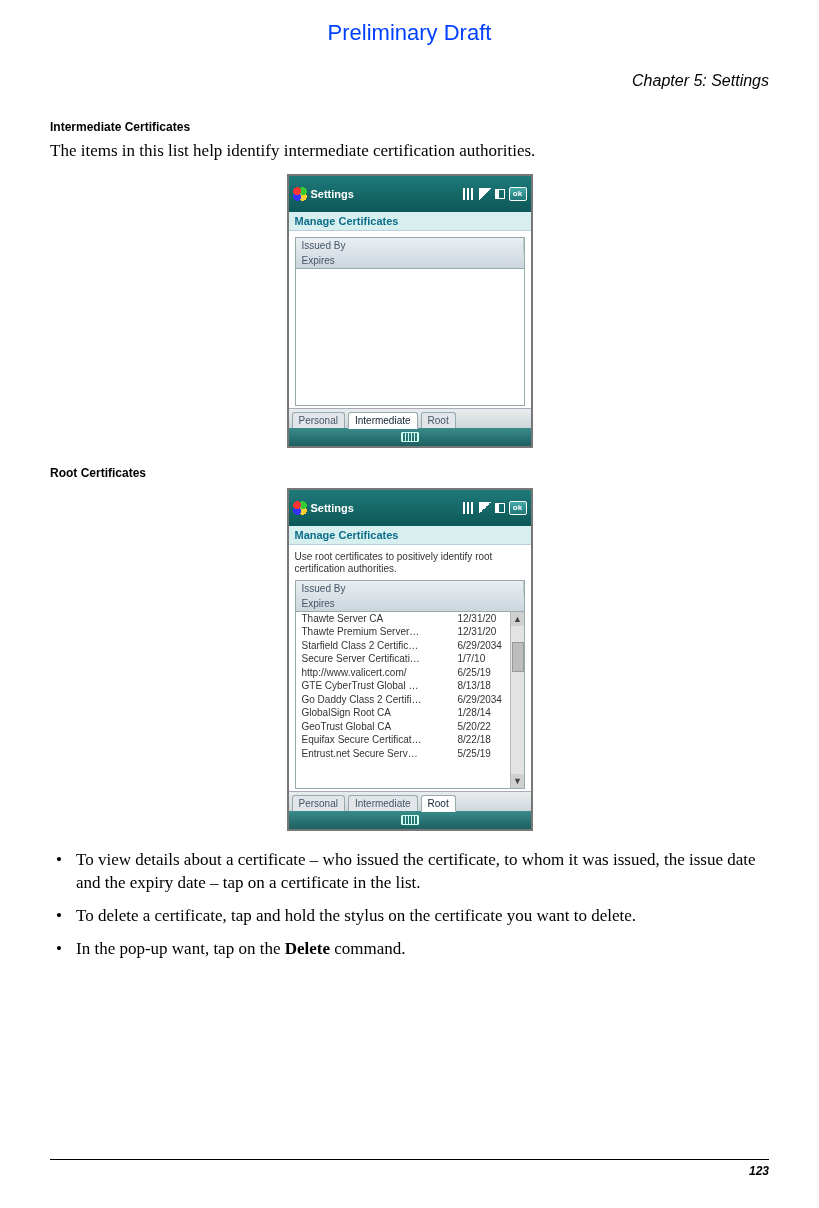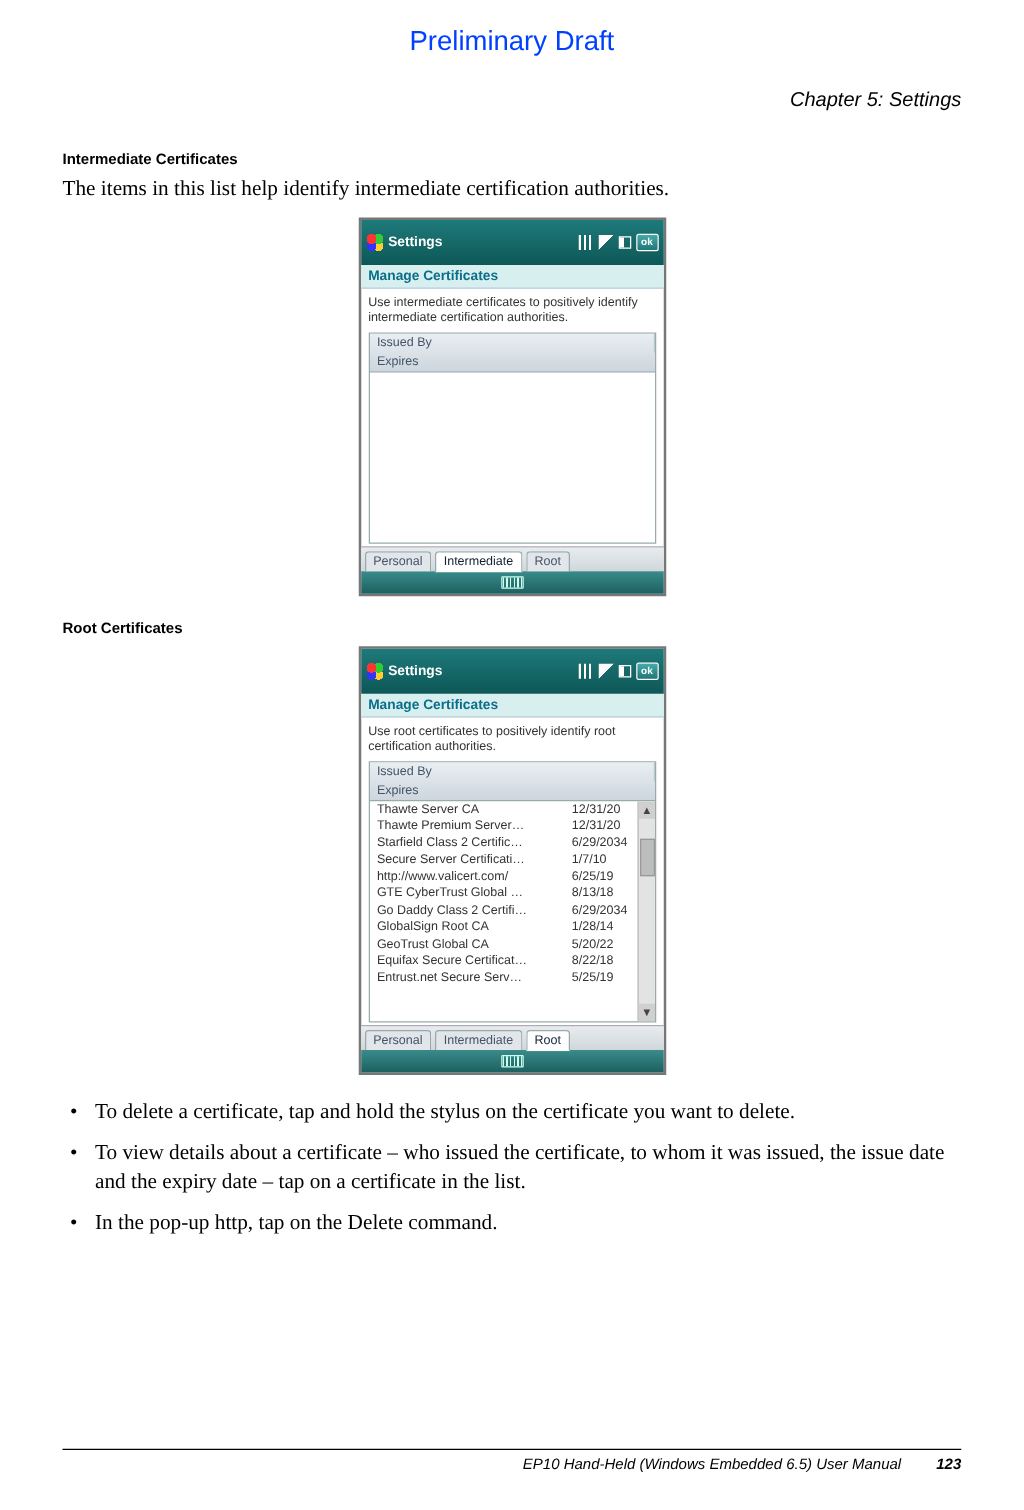--- a/index.html
+++ b/index.html
@@ -170,21 +170,21 @@
   }
   
   ul.bullets { list-style:none; margin: 16px 0 0 0; }
   ul.bullets li {
     font-size:17px; line-height:1.35;
     padding-left: 26px; position:relative; margin-bottom:10px;
   }
   ul.bullets li::before {
     content:"•"; position:absolute; left:6px; top:0;
   }
-  .bold { font-weight:normal; }
+  .bold { font-weight:bold; }
   
   .footer {
     position:absolute; left:50px; right:50px; bottom:30px;
     border-top:1px solid #000; padding-top:4px;
     font-family: Verdana, Arial, sans-serif;
     font-style: italic; font-size:12px;
     display:flex; justify-content:flex-end; gap:28px;
   }
   .footer .pg { font-weight:bold; font-style:italic; }
 </style>
@@ -207,21 +207,20 @@
       <span class="wm-title-text">Settings</span>
       <span class="wm-tray">
         <span class="tray-ico ico-conn"></span>
         <span class="tray-ico ico-sig"></span>
         <span class="tray-ico ico-vol"></span>
         <span class="ok-btn">ok</span>
       </span>
     </div>
     <div class="wm-subhead">Manage Certificates</div>
     <div class="wm-body">
-      <div class="wm-desc">Use intermediate certificates to positively identify intermediate certification authorities.</div>
       <div class="wm-grid">
         <div class="wm-grid-head">
           <div class="col col-issued">Issued By</div>
           <div class="col col-exp">Expires</div>
         </div>
         <div class="wm-grid-body"></div>
       </div>
     </div>
     <div class="wm-tabs">
       <div class="wm-tab">Personal</div>
@@ -314,23 +313,22 @@
       <div class="wm-tab">Intermediate</div>
       <div class="wm-tab active">Root</div>
     </div>
     <div class="wm-bottom">
       <span class="kb-ico"></span>
     </div>
   </div>
 </div>
 
 <ul class="bullets">
+  <li>To view details about a certificate – who issued the certificate, to whom it was issued, the issue date and the expiry date – tap on a certificate in the list.</li>
   <li>To delete a certificate, tap and hold the stylus on the certificate you want to delete.</li>
-  <li>To view details about a certificate – who issued the certificate, to whom it was issued, the issue date and the expiry date – tap on a certificate in the list.</li>
   <li>
-    <span>In the pop-up http, tap on the </span><span class="bold">Delete</span><span> command.</span>
+    <span>In the pop-up want, tap on the </span><span class="bold">Delete</span><span> command.</span>
   </li>
 </ul>
 
 <div class="footer">
-  <span>EP10 Hand-Held (Windows Embedded 6.5) User Manual</span>
   <span class="pg">123</span>
 </div>
 
 </body></html>

